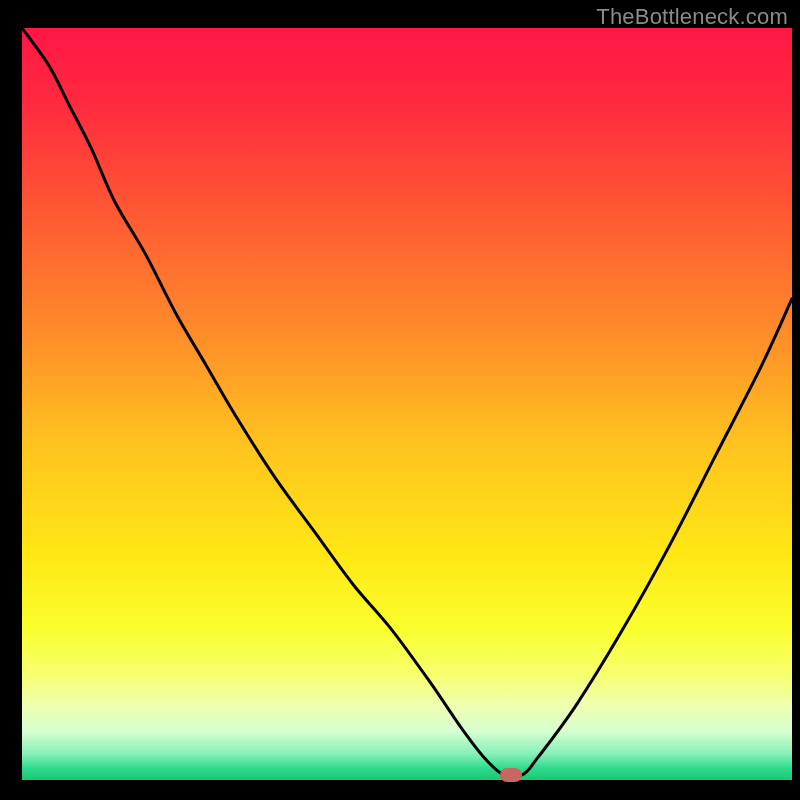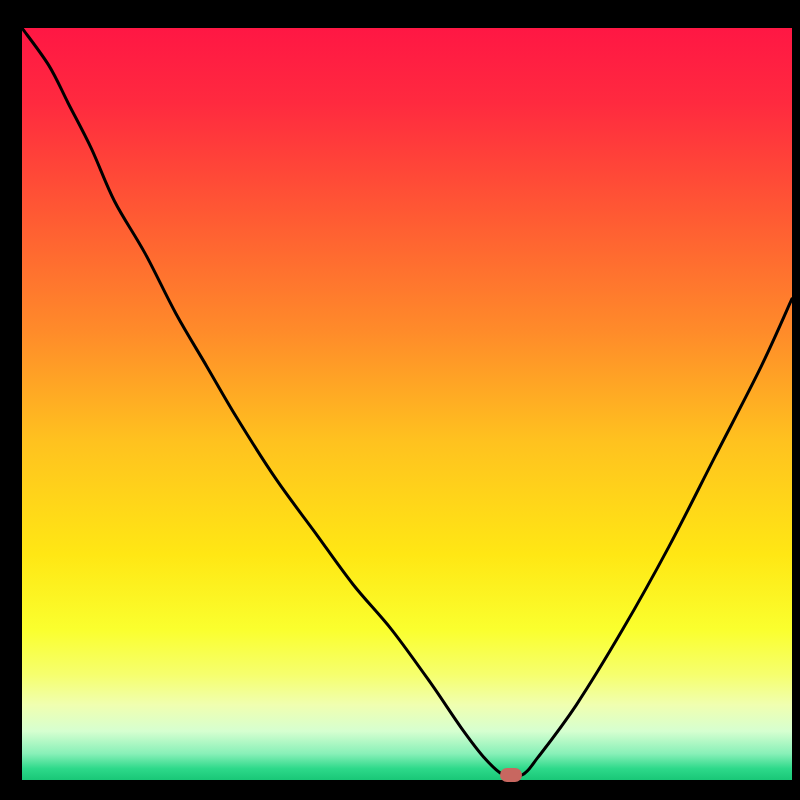--- a/index.html
+++ b/index.html
@@ -65,13 +65,14 @@
         </linearGradient>
     </defs>
 
     <rect id="plot-rect" fill="url(#bg-grad)" x="22" y="28" width="770" height="752"></rect>
 
     <path id="curve" fill="none" stroke-width="3" stroke-linecap="round" stroke-linejoin="round" d="M 22 28 C 26.491666666666667 34.26666666666667 41.25000000000001 53.0666666666667 48.95 65.60000000000002 C 56.65 78.13333333333334 61.14166666666666 89.41333333333326 68.19999999999999 103.19999999999993 C 75.25833333333333 116.98666666666661 83.6 132.0266666666667 91.3 148.32000000000005 C 99 164.6133333333334 105.41666666666666 183.41333333333338 114.39999999999999 200.96000000000004 C 123.38333333333333 218.5066666666667 134.9333333333333 234.80000000000004 145.2 253.60000000000002 C 155.46666666666667 272.40000000000003 165.73333333333335 294.96 176 313.76 C 186.26666666666665 332.56 196.5333333333333 348.8533333333333 206.79999999999998 366.4 C 217.06666666666666 383.94666666666666 226.05 400.24 237.60000000000002 419.04 C 249.15000000000003 437.84000000000003 263.2666666666667 460.4 276.1 479.2 C 288.93333333333334 498 301.7666666666667 514.2933333333333 314.6 531.8399999999999 C 327.43333333333334 549.3866666666665 340.2666666666667 568.1866666666667 353.1 584.48 C 365.93333333333334 600.7733333333333 378.76666666666665 613.3066666666667 391.59999999999997 629.6 C 404.4333333333333 645.8933333333333 418.55 665.9466666666667 430.1 682.24 C 441.65000000000003 698.5333333333333 451.91666666666663 714.8266666666667 460.9 727.36 C 469.8833333333333 739.8933333333333 476.94166666666666 749.5440000000001 484 757.44 C 491.05833333333334 765.336 496.8333333333333 771.8533333333334 503.25 774.736 C 509.6666666666667 777.6186666666666 516.725 777.6186666666666 522.5 774.736 C 528.275 771.8533333333334 528.9166666666666 769.096 537.9 757.44 C 546.8833333333333 745.7840000000001 562.2833333333333 726.1066666666666 576.4 704.8 C 590.5166666666667 683.4933333333333 607.2 655.9200000000001 622.6 629.6 C 638 603.28 653.4 575.7066666666667 668.8 546.88 C 684.1999999999999 518.0533333333333 699.6 486.71999999999997 715 456.64 C 730.4 426.56 748.3666666666666 392.71999999999997 761.1999999999999 366.4 C 774.0333333333333 340.08 786.8666666666667 310 792 298.71999999999997" stroke="#000000"></path>
   </svg>
 
   <div id="marker" class="marker" style="left: 510.95px; top: 774.736px; background: rgb(200, 103, 96);"></div>
 
+  <div class="watermark">TheBottleneck.com</div>
 </div>
 
 </body></html>

